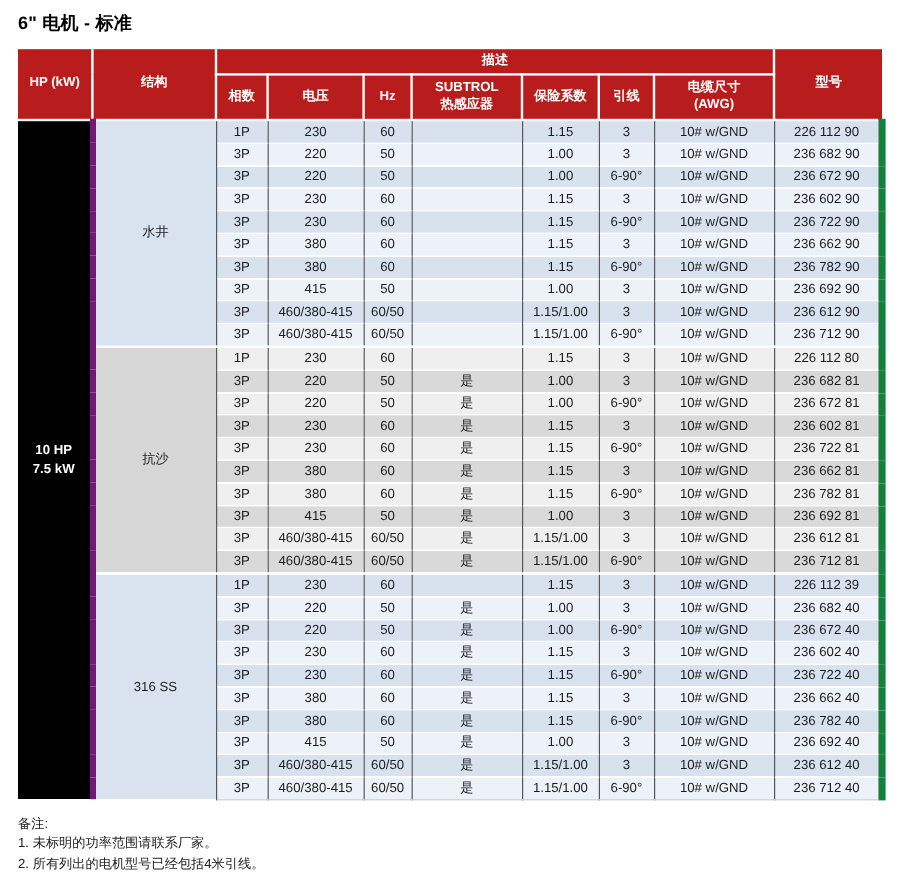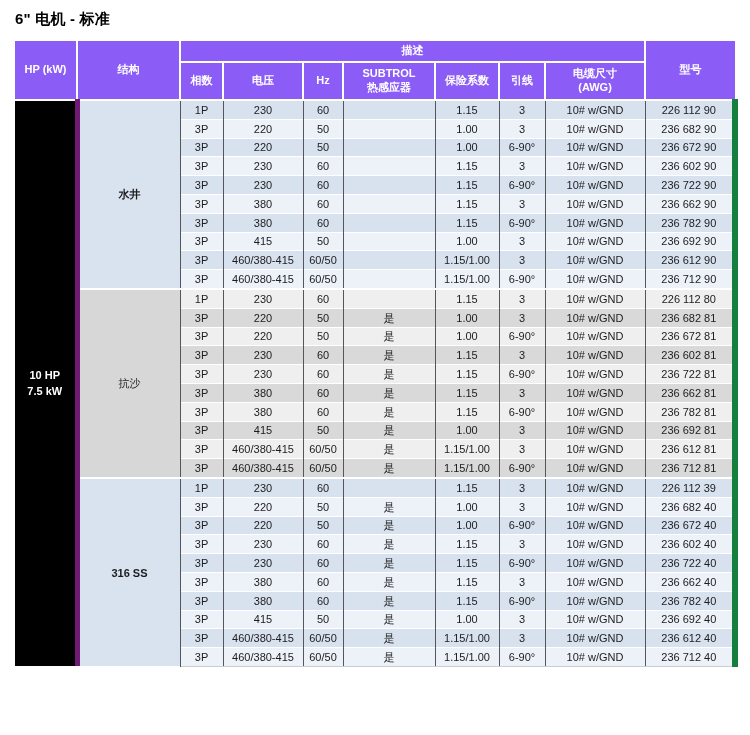--- a/index.html
+++ b/index.html
@@ -22,21 +22,21 @@
     margin: 2px 0 12px 0;
     letter-spacing: 0.2px;
   }
   table.spec {
     border-collapse: collapse;
     table-layout: fixed;
     width: 720px;
   }
   
   thead th {
-    background: #8b5cf6;
+    background: #b91c1c;
     color: #ffffff;
     font-weight: bold;
     font-size: 11px;
     text-align: center;
     vertical-align: middle;
     border: 2px solid #ffffff;
     padding: 2px 1px;
     line-height: 1.25;
   }
   thead tr.group-row th { height: 16px; }
@@ -74,21 +74,21 @@
     border-right: 5px solid #701a75;
     border-top: 1px solid #ffffff;
     line-height: 1.4;
   }
   td.structure-cell {
     font-size: 11px;
     color: #1c1c1e;
     border-right: 1px solid #54565b;
     border-top: 2px solid #ffffff;
   }
-  td.structure-blue { background: #d9e3f0 !important; font-weight: bold; }
+  td.structure-blue { background: #d9e3f0 !important; }
   td.structure-gray { background: #d7d7d7 !important; }
   tr.section-start td { border-top: 2px solid #ffffff; }
   
   .notes {
     margin-top: 12px;
     font-size: 11px;
     color: #222222;
     line-height: 1.5;
   }
 </style>
@@ -433,14 +433,19 @@
           <td>60/50</td>
           <td>是</td>
           <td>1.15/1.00</td>
           <td>6-90°</td>
           <td>10# w/GND</td>
           <td>236 712 40</td>
         </tr>
       </tbody>
   </table>
 
+  <div class="notes">
+    <div>备注:</div>
+    <div>1. 未标明的功率范围请联系厂家。</div>
+    <div>2. 所有列出的电机型号已经包括4米引线。</div>
+  </div>
 
 </div>
 
 </body></html>

